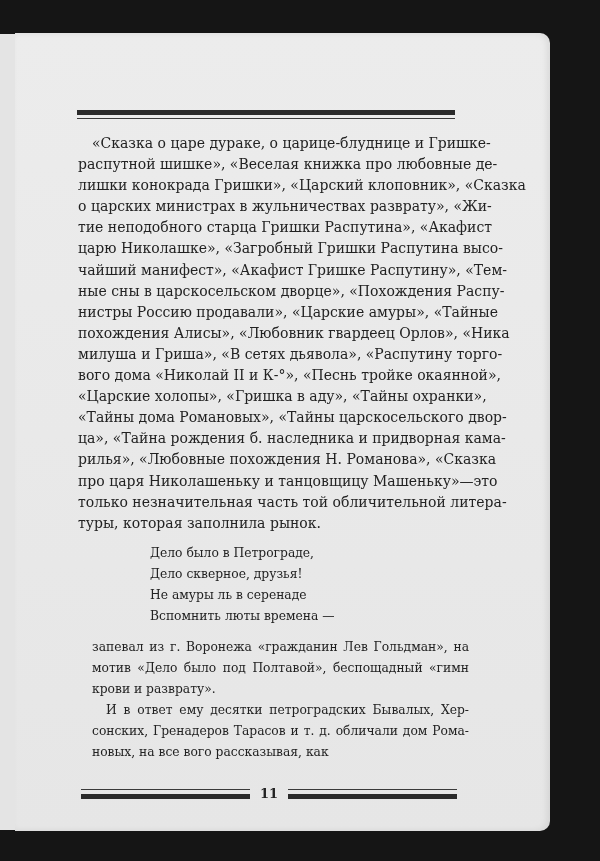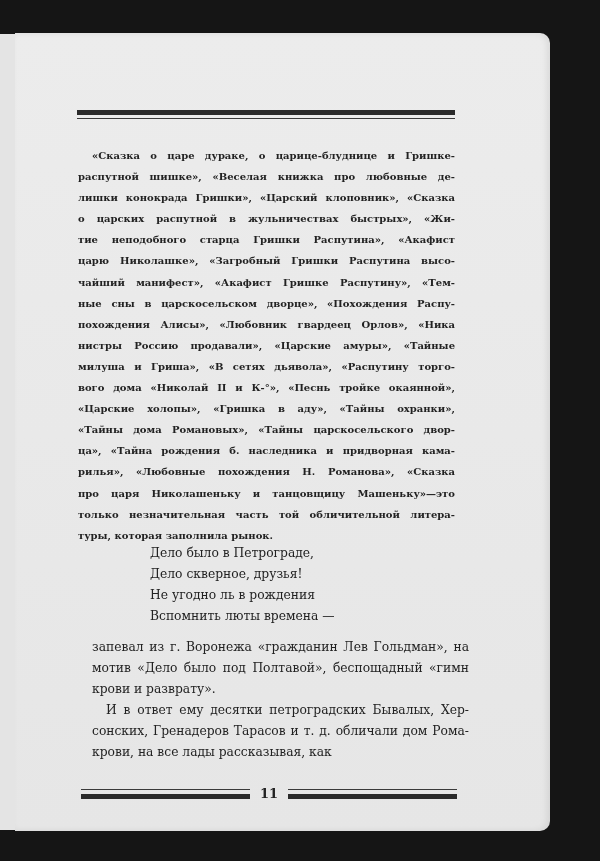--- a/index.html
+++ b/index.html
@@ -19,24 +19,23 @@
     background: linear-gradient(180deg, #ececec 0%, #e9e9e9 50%, #e6e6e6 100%);
     border-radius: 0 10px 10px 0;
     box-shadow: inset -3px 0 6px rgba(0,0,0,0.08);
   }
   .top-rule {
     position: absolute; left: 62px; top: 77px; width: 378px;
   }
   .top-rule .thick { height: 5px; background: #2a2a2a; }
   .top-rule .thin { height: 1px; background: #3a3a3a; margin-top: 3px; }
   .body-text {
-    position: absolute; left: 63px; top: 112px; width: 377px;
-    font-size: 10px; line-height: 21.1px; color: #222;
+    position: absolute; left: 63px; top: 100px; width: 377px;
+    font-size: 14px; line-height: 21.1px; color: #222;
     text-align: justify;
-    font-weight: bold;
   }
   .line { display: block; white-space: nowrap; text-align-last: justify; text-align: justify; }
   .line.indent { padding-left: 14px; }
   .line.last { text-align-last: left; }
   .verse {
     position: absolute; left: 135px; top: 510px;
     font-size: 12.3px; line-height: 21px; color: #222;
   }
   .verse .vline { display: block; white-space: nowrap; }
   .body-text2 {
@@ -65,52 +64,52 @@
 
   <div class="top-rule">
     <div class="thick"></div>
     <div class="thin"></div>
   </div>
 
   <div class="body-text">
     <span class="line indent">«Сказка о царе дураке, о царице-блуднице и Гришке-</span>
     <span class="line">распутной шишке», «Веселая книжка про любовные де-</span>
     <span class="line">лишки конокрада Гришки», «Царский клоповник», «Сказка</span>
-    <span class="line">о царских распутной в жульничествах быстрых», «Жи-</span>
+    <span class="line">о царских министрах в жульничествах разврату», «Жи-</span>
     <span class="line">тие неподобного старца Гришки Распутина», «Акафист</span>
     <span class="line">царю Николашке», «Загробный Гришки Распутина высо-</span>
     <span class="line">чайший манифест», «Акафист Гришке Распутину», «Тем-</span>
     <span class="line">ные сны в царскосельском дворце», «Похождения Распу-</span>
+    <span class="line">нистры Россию продавали», «Царские амуры», «Тайные</span>
     <span class="line">похождения Алисы», «Любовник гвардеец Орлов», «Ника</span>
-    <span class="line">нистры Россию продавали», «Царские амуры», «Тайные</span>
     <span class="line">милуша и Гриша», «В сетях дьявола», «Распутину торго-</span>
     <span class="line">вого дома «Николай II и К-°», «Песнь тройке окаянной»,</span>
     <span class="line">«Царские холопы», «Гришка в аду», «Тайны охранки»,</span>
     <span class="line">«Тайны дома Романовых», «Тайны царскосельского двор-</span>
     <span class="line">ца», «Тайна рождения б. наследника и придворная кама-</span>
     <span class="line">рилья», «Любовные похождения Н. Романова», «Сказка</span>
     <span class="line">про царя Николашеньку и танцовщицу Машеньку»—это</span>
     <span class="line">только незначительная часть той обличительной литера-</span>
     <span class="line last">туры, которая заполнила рынок.</span>
   </div>
 
   <div class="verse">
     <span class="vline">Дело было в Петрограде,</span>
     <span class="vline">Дело скверное, друзья!</span>
-    <span class="vline">Не угодно ль в рождения</span>
+    <span class="vline">Не амуры ль в серенаде</span>
     <span class="vline">Вспомнить люты времена —</span>
   </div>
 
   <div class="body-text2">
     <span class="line">запевал из г. Воронежа «гражданин Лев Гольдман», на</span>
     <span class="line">мотив «Дело было под Полтавой», беспощадный «гимн</span>
     <span class="line last">крови и разврату».</span>
     <span class="line indent">И в ответ ему десятки петроградских Бывалых, Хер-</span>
     <span class="line">сонских, Гренадеров Тарасов и т. д. обличали дом Рома-</span>
-    <span class="line last">крови, на все лады рассказывая, как</span>
+    <span class="line last">новых, на все вого рассказывая, как</span>
   </div>
 
   <div class="footer">
     <div class="seg left">
       <div class="thin"></div>
       <div class="thick"></div>
     </div>
     <div class="num">11</div>
     <div class="seg right">
       <div class="thin"></div>

